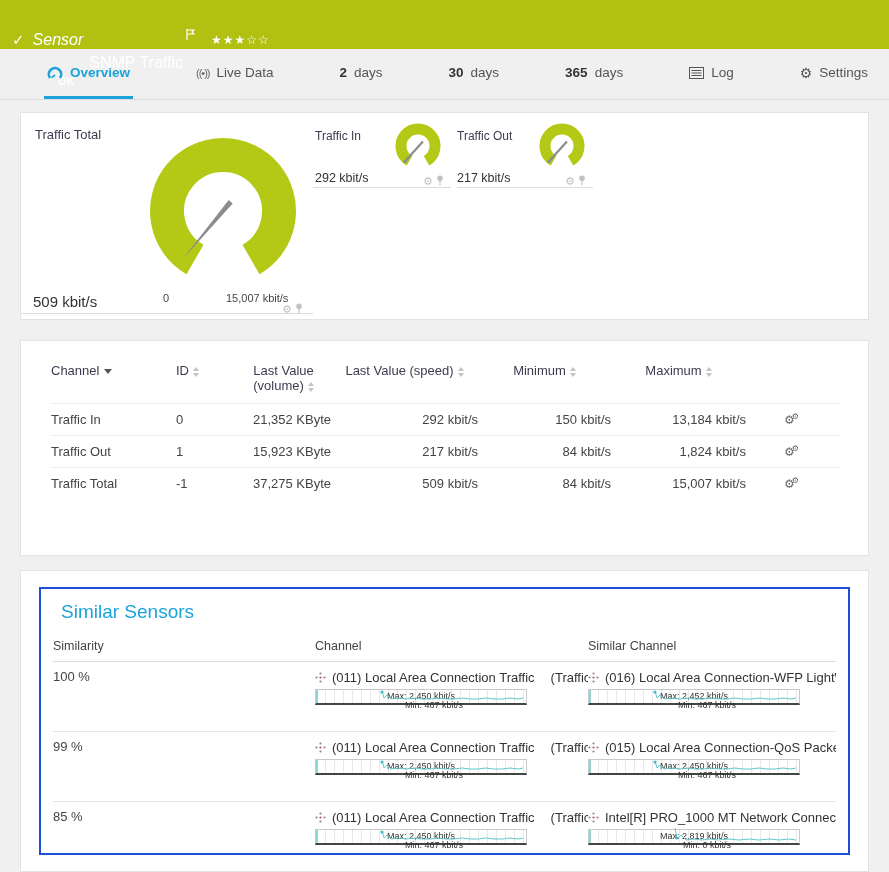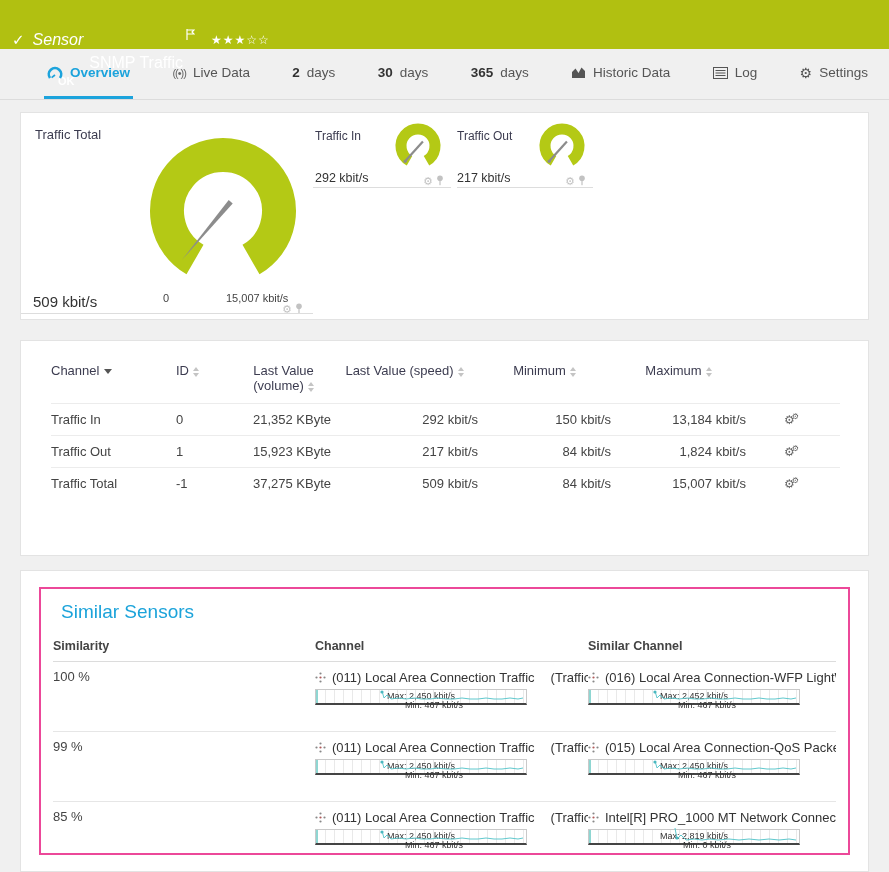--- a/index.html
+++ b/index.html
@@ -80,25 +80,25 @@
   table.chan td.c { text-align: center; }
   .sort-stack { display: inline-flex; flex-direction: column; margin-left: 4px; vertical-align: middle; }
   .tri-up { width: 0; height: 0; border-left: 3px solid transparent; border-right: 3px solid transparent; border-bottom: 4px solid #c4c4c4; margin-bottom: 2px; }
   .tri-down { width: 0; height: 0; border-left: 3px solid transparent; border-right: 3px solid transparent; border-top: 4px solid #c4c4c4; }
   .tri-active { width: 0; height: 0; display: inline-block; border-left: 4px solid transparent; border-right: 4px solid transparent; border-top: 5px solid #555; margin-left: 5px; vertical-align: middle; }
   .row-gears { color: #666; white-space: nowrap; }
   .row-gears .gb { font-size: 12px; }
   .row-gears .gs { font-size: 8px; position: relative; left: -3px; top: -5px; }
   
   .similar-panel { margin-top: 14px; height: 302px; padding: 16px 18px; }
-  .similar-box { border: 2px solid #ec4899; height: 100%; overflow: hidden; }
+  .similar-box { border: 2px solid #1d4ed8; height: 100%; overflow: hidden; }
   .similar-title { color: #1ba3da; font-size: 19px; padding: 12px 20px 2px 20px; }
   table.sim { width: calc(100% - 24px); margin: 8px 12px 0 12px; border-collapse: collapse; table-layout: fixed; }
   table.sim th {
-    font-size: 12.5px; font-weight: bold; color: #444; text-align: left;
+    font-size: 12.5px; font-weight: normal; color: #444; text-align: left;
     padding: 6px 0 8px 0; border-bottom: 1px solid #dcdcdc; margin-left: 36px;
   }
   table.sim td { height: 70px; vertical-align: top; padding-top: 7px; border-bottom: 1px solid #e6e6e6; }
   table.sim tr:last-child td { border-bottom: none; }
   td.sim-pct { vertical-align: bottom; padding-bottom: 8px; font-size: 13px; color: #444; }
   .entry-line { display: flex; align-items: center; gap: 6px; font-size: 13px; color: #333; white-space: nowrap; overflow: hidden; height: 17px; }
   .entry-extra { margin-left: 10px; }
   .spark {
     position: relative; width: 212px; height: 16px; margin-top: 3px;
     border: 1px solid #c9c9c9; border-bottom: 2px solid #444;
@@ -147,28 +147,20 @@
     <span class="num">2</span>
     <span>days</span>
   </div>
   <div class="tab">
     <span class="num">30</span>
     <span>days</span>
   </div>
   <div class="tab">
     <span class="num">365</span>
     <span>days</span>
-  </div>
-  <div class="tab">
-    <span class="tab-ico">
-      <svg width="15" height="13" viewBox="0 0 15 13">
-          <path d="M1 12 L1 6 L4.5 2.5 L7.5 7 L10.5 1.5 L14 5 L14 12 Z" fill="#555"></path>
-        </svg>
-    </span>
-    <span>Historic Data</span>
   </div>
   <div class="tab">
     <span class="tab-ico">
       <svg width="15" height="12" viewBox="0 0 15 12">
           <rect x="0.5" y="0.5" width="14" height="11" fill="none" stroke="#555"></rect>
           <line x1="2.5" y1="3.5" x2="12.5" y2="3.5" stroke="#555"></line>
           <line x1="2.5" y1="6" x2="12.5" y2="6" stroke="#555"></line>
           <line x1="2.5" y1="8.5" x2="12.5" y2="8.5" stroke="#555"></line>
         </svg>
     </span>

